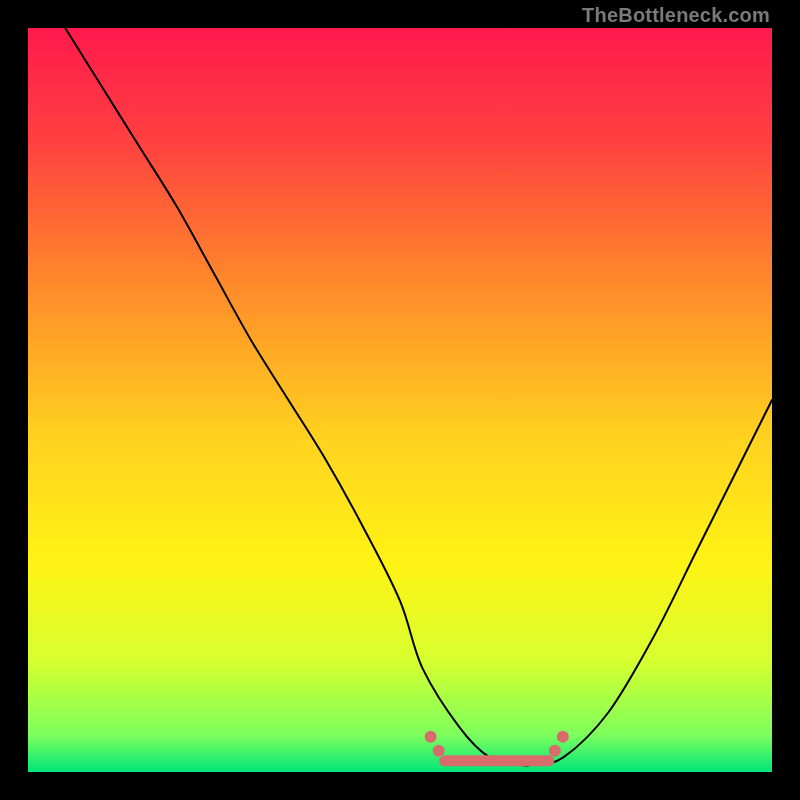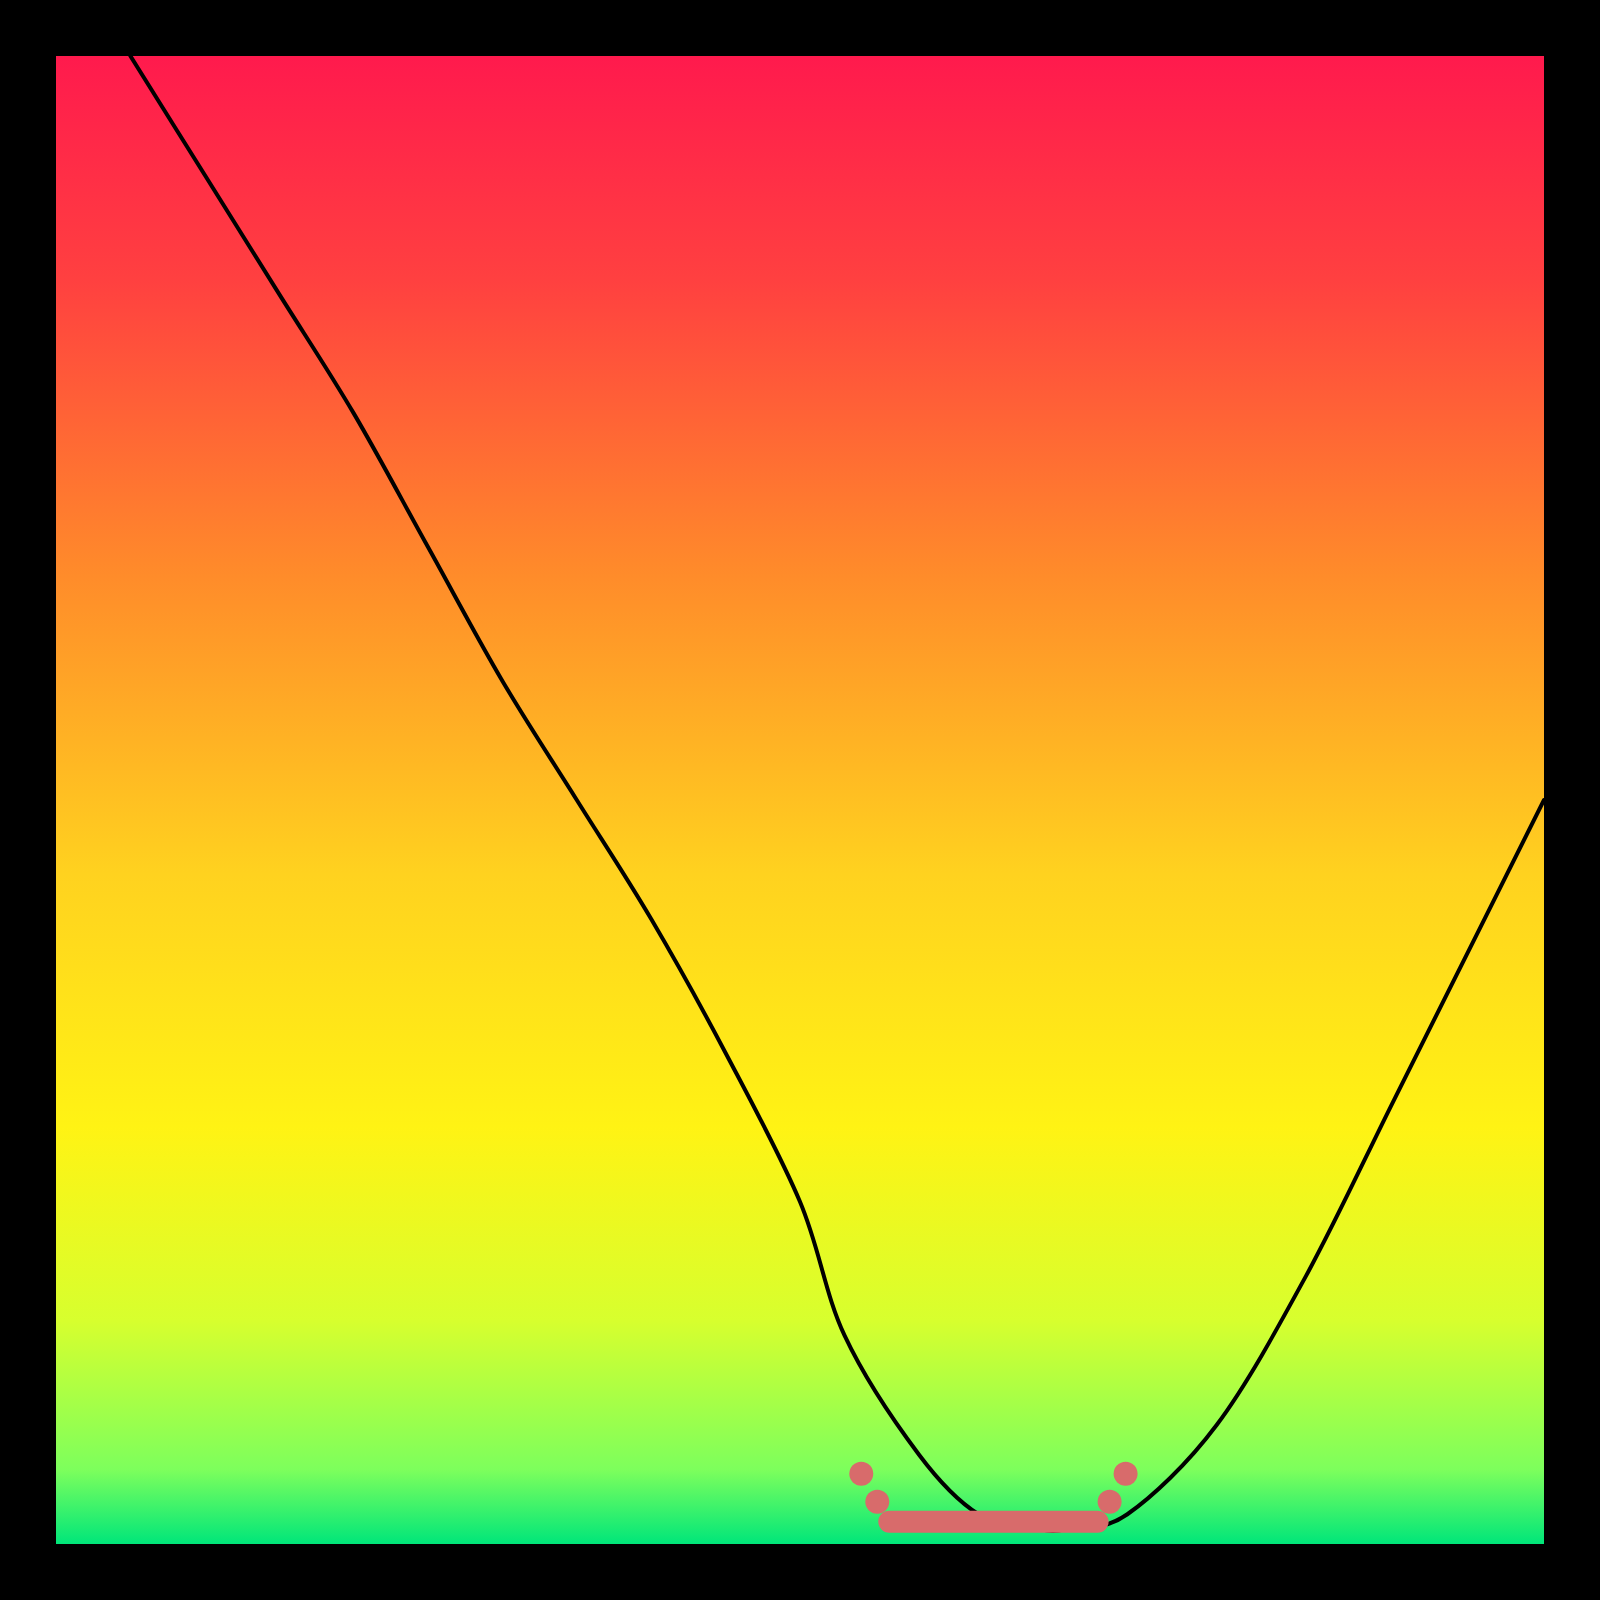--- a/index.html
+++ b/index.html
@@ -47,20 +47,21 @@
     font-weight: 600;
     color: #7a7a7a;
     letter-spacing: 0.2px;
   }
 </style>
 </head>
 <body>
 
 <div class="frame">
 
+  <div class="attribution">TheBottleneck.com</div>
 
   <div class="plot-area">
     <svg class="gradient" viewBox="0 0 744 744" preserveAspectRatio="none">
       <defs>
         <linearGradient id="bg-grad" x1="0" y1="0" x2="0" y2="1">
             <stop offset="0%" stop-color="#ff1a4d"></stop>
             <stop offset="15%" stop-color="#ff4040"></stop>
             <stop offset="35%" stop-color="#ff8c2a"></stop>
             <stop offset="55.00000000000001%" stop-color="#ffd21f"></stop>
             <stop offset="72%" stop-color="#fff314"></stop>

